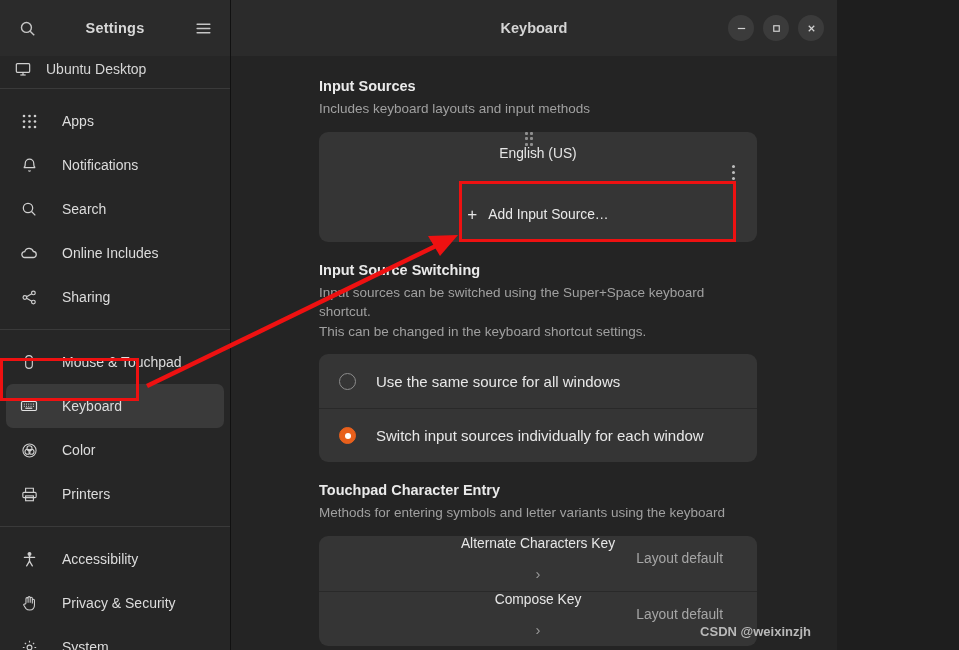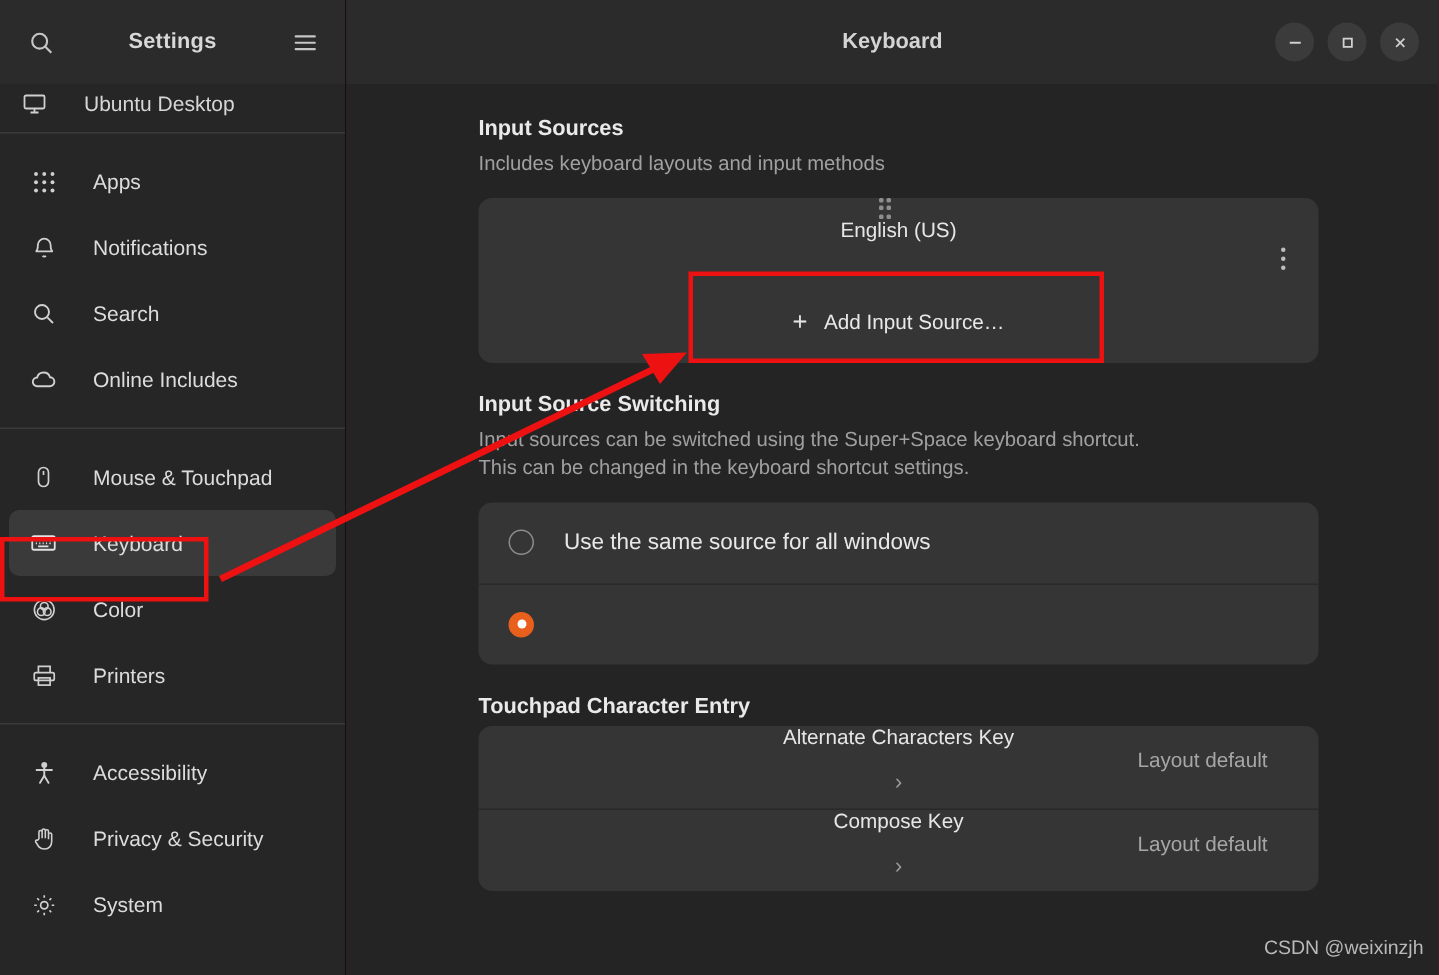--- a/index.html
+++ b/index.html
@@ -4,23 +4,23 @@
 <style>
   * { box-sizing: border-box; margin: 0; padding: 0; }
   html, body {
     width: 959px; height: 650px;
     background: #1e1e1e;
     font-family: "Liberation Sans", sans-serif;
     overflow: hidden;
   }
   #app {
     position: relative;
-    width: 959px; height: 650px;
+    width: 837px; height: 650px;
     display: flex;
-    background: #be185d;
+    background: #4c1d95;
   }
 
   
   .sidebar {
     width: 231px; height: 650px;
     background: #262626;
     border-right: 1px solid #111;
     position: relative;
     display: flex; flex-direction: column;
     overflow: hidden;
@@ -50,21 +50,21 @@
     padding: 0;
     overflow: hidden;
     position: relative;
   }
   .sb-cut {
     height: 22px;
     display: flex; align-items: flex-end;
     padding: 0 14px 1px 14px;
     overflow: hidden;
     color: #d6d6d6;
-    gap: 24px;
+    gap: 14px;
   }
   .sb-cut .lbl { font-size: 14px; }
   .sb-cut .ic { width: 18px; display:flex; align-items:flex-end; justify-content:center; }
   .sb-sep {
     height: 1px; background: #3a3a3a;
     margin: 10px 0 10px 0;
   }
   .sb-item {
     height: 44px;
     display: flex; align-items: center;
@@ -202,23 +202,23 @@
     z-index: 50;
   }
   #anno-keyboard { left: 0px; top: 358px; width: 139px; height: 43px; }
   #anno-add { left: 459px; top: 181px; width: 277px; height: 61px; }
   .anno-arrow {
     position: absolute; left: 0; top: 0;
     width: 959px; height: 650px;
     pointer-events: none; z-index: 49;
   }
   .watermark {
-    position: absolute; right: 10px; bottom: 11px;
+    position: absolute; right: 26px; bottom: 11px;
     font-size: 13px; color: #b9b9b9;
-    z-index: 60; pointer-events: none;
+    z-index: 60; pointer-events: none; font-weight: bold;
   }
 </style>
 </head>
 <body>
 
 <div id="app">
 
   <div class="sidebar">
 
     <div class="sb-header">
@@ -292,20 +292,32 @@
 
       <div class="sb-item">
         <span class="ic">
           <svg width="18" height="18" viewBox="0 0 24 24" fill="none" stroke="#d0d0d0" stroke-width="1.7">
             <path d="M6.5 18h11a4 4 0 0 0 .3-8A6 6 0 0 0 6.3 10.2 3.9 3.9 0 0 0 6.5 18z"></path>
           </svg>
         </span>
         <span class="lbl">Online Includes</span>
       </div>
 
+      <div class="sb-item">
+        <span class="ic">
+          <svg width="17" height="17" viewBox="0 0 24 24" fill="none" stroke="#d0d0d0" stroke-width="1.7">
+            <circle cx="17.5" cy="5.5" r="2.6"></circle>
+              <circle cx="5.5" cy="12" r="2.6"></circle>
+              <circle cx="17.5" cy="18.5" r="2.6"></circle>
+            <line x1="7.9" y1="10.8" x2="15.2" y2="6.7"></line>
+              <line x1="7.9" y1="13.2" x2="15.2" y2="17.3"></line>
+          </svg>
+        </span>
+        <span class="lbl">Sharing</span>
+      </div>
 
       <div class="sb-sep"></div>
 
       <div class="sb-item">
         <span class="ic">
           <svg width="16" height="16" viewBox="0 0 24 24" fill="none" stroke="#d0d0d0" stroke-width="1.7">
             <rect x="7" y="2.5" width="10" height="19" rx="5"></rect>
               <line x1="12" y1="6" x2="12" y2="10"></line>
           </svg>
         </span>
@@ -450,24 +462,26 @@
         <div>This can be changed in the keyboard shortcut settings.</div>
       </div>
 
       <div class="card">
         <div class="radio-row">
           <span class="radio"></span>
           <span class="lbl">Use the same source for all windows</span>
         </div>
         <div class="radio-row">
           <span class="radio on"></span>
+          <span class="lbl">Switch input sources individually for each window</span>
         </div>
       </div>
 
       <div class="sec-title">Touchpad Character Entry</div>
+      <div class="sec-sub">Methods for entering symbols and letter variants using the keyboard</div>
 
       <div class="card">
         <div class="row">
           <span class="rlabel">Alternate Characters Key</span>
           <span class="rvalue">Layout default</span>
           <span class="chev">›</span>
         </div>
         <div class="row">
           <span class="rlabel">Compose Key</span>
           <span class="rvalue">Layout default</span>

